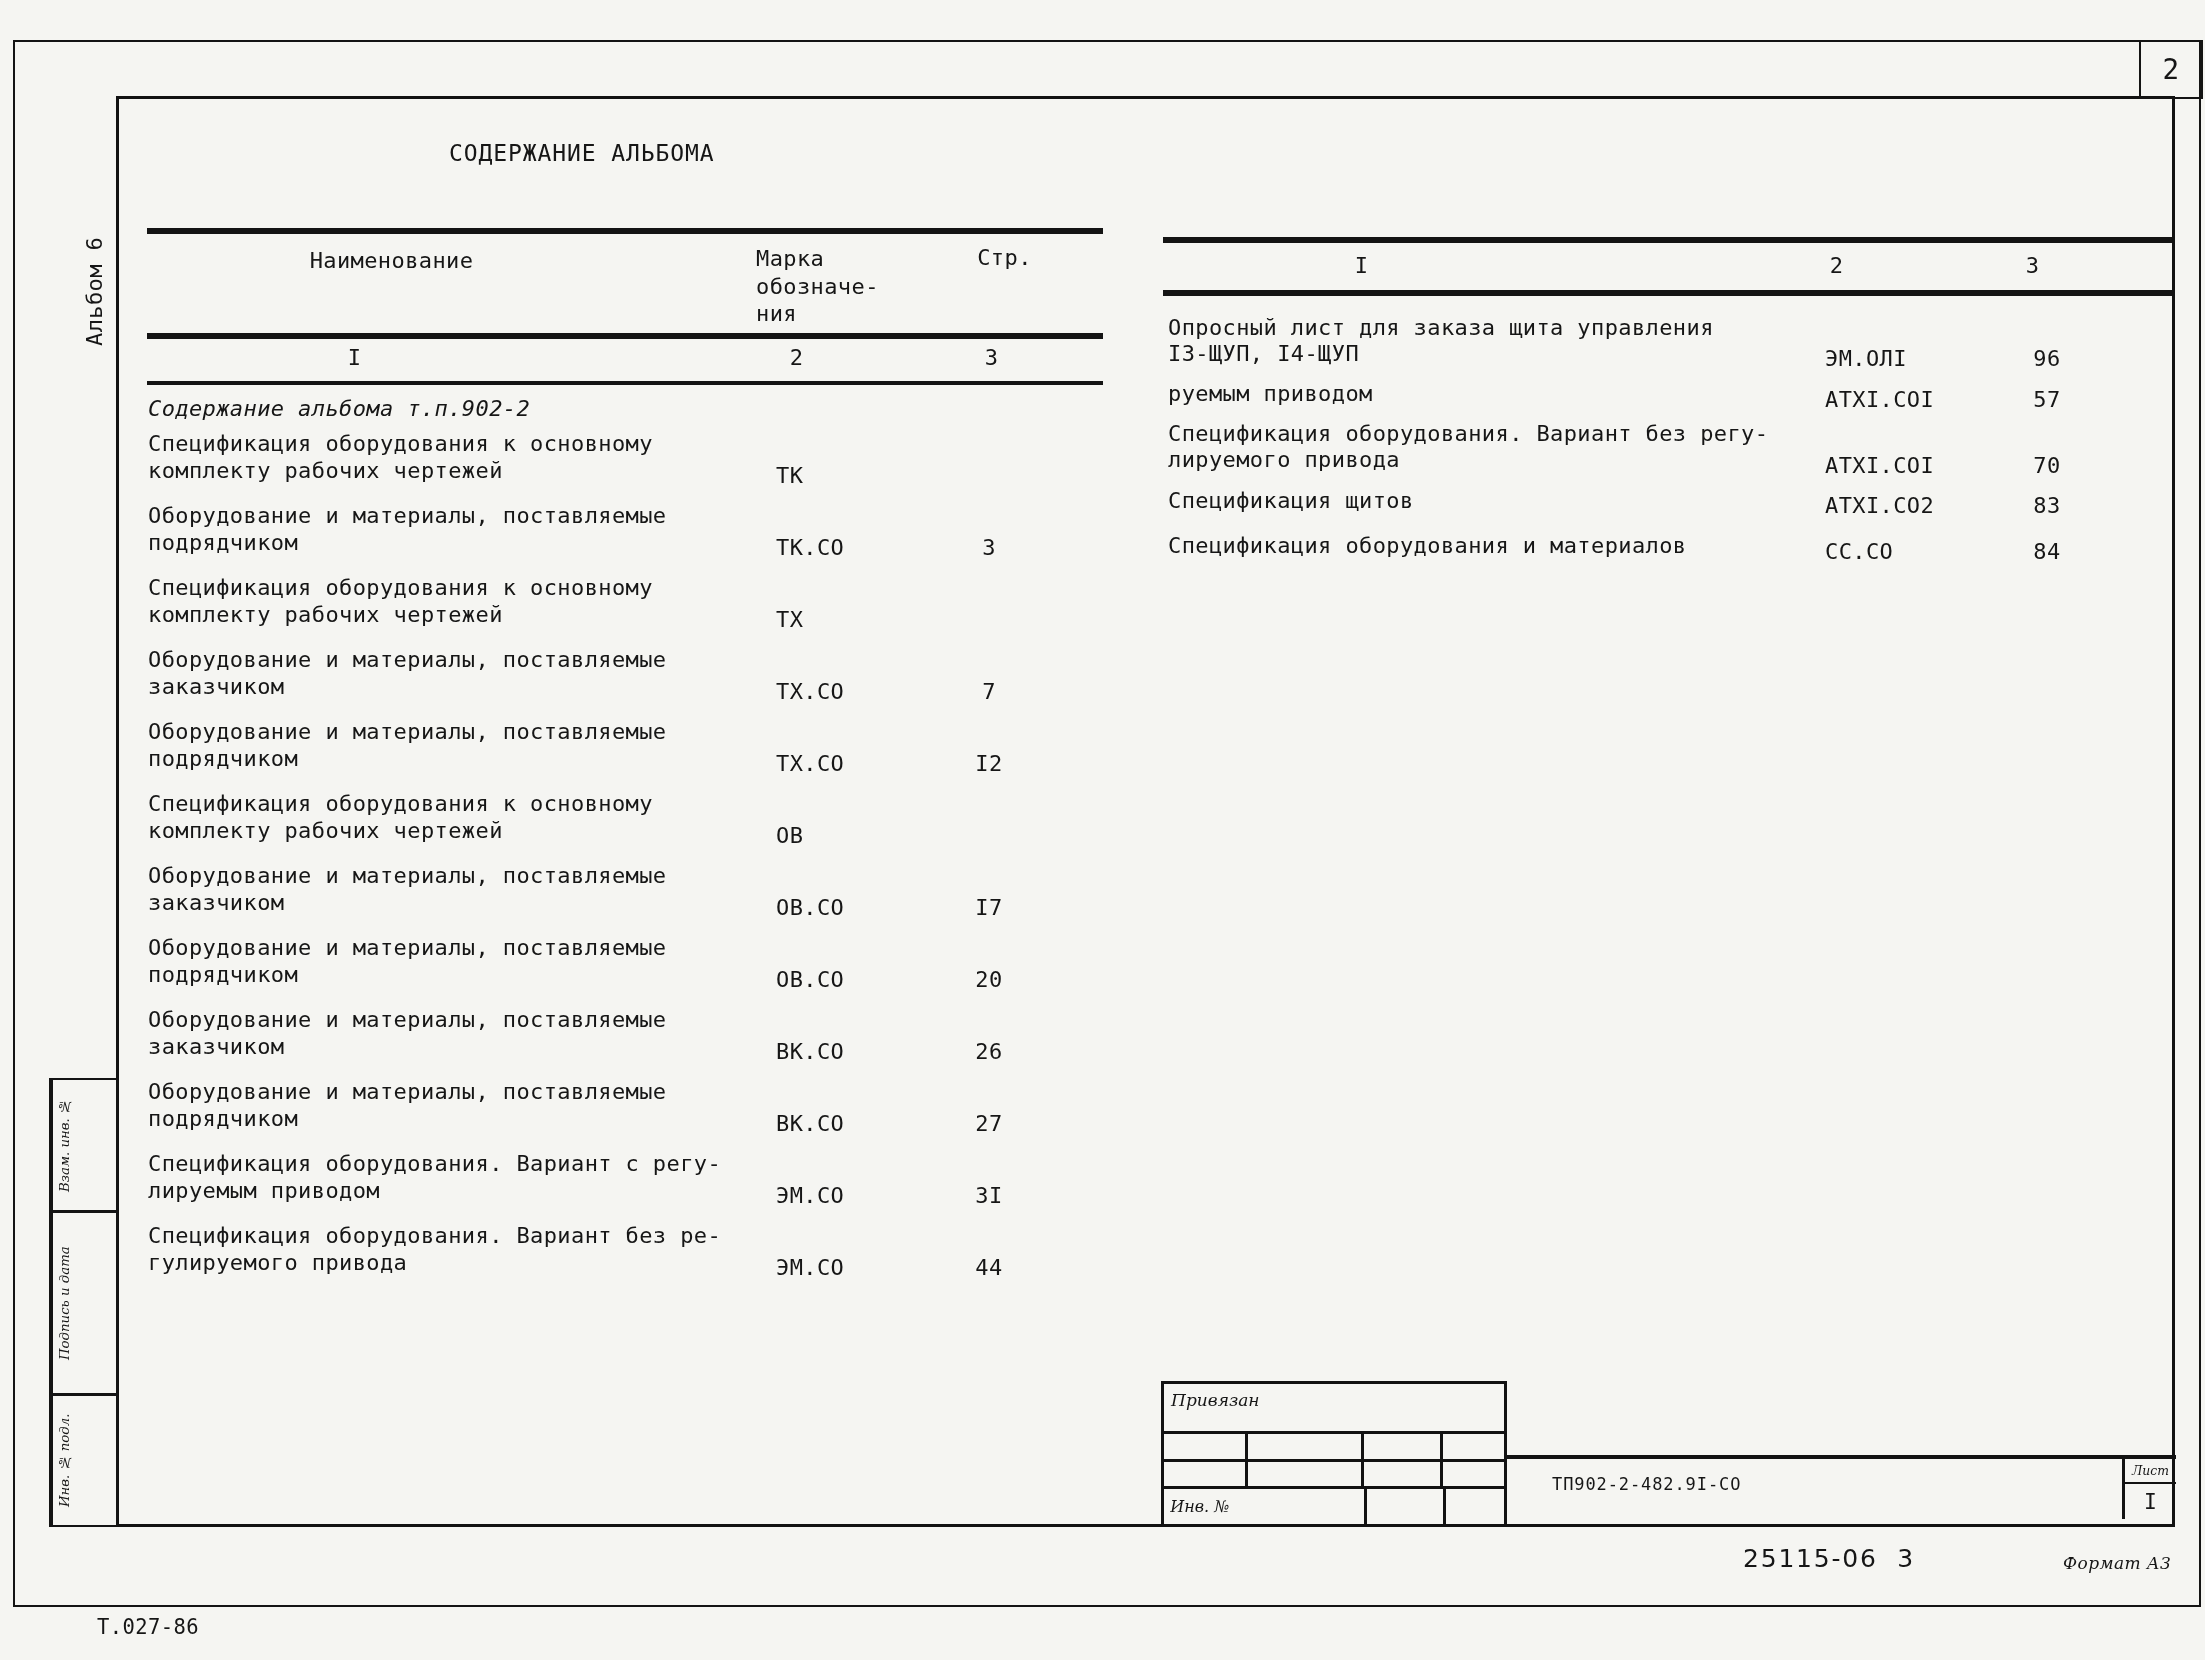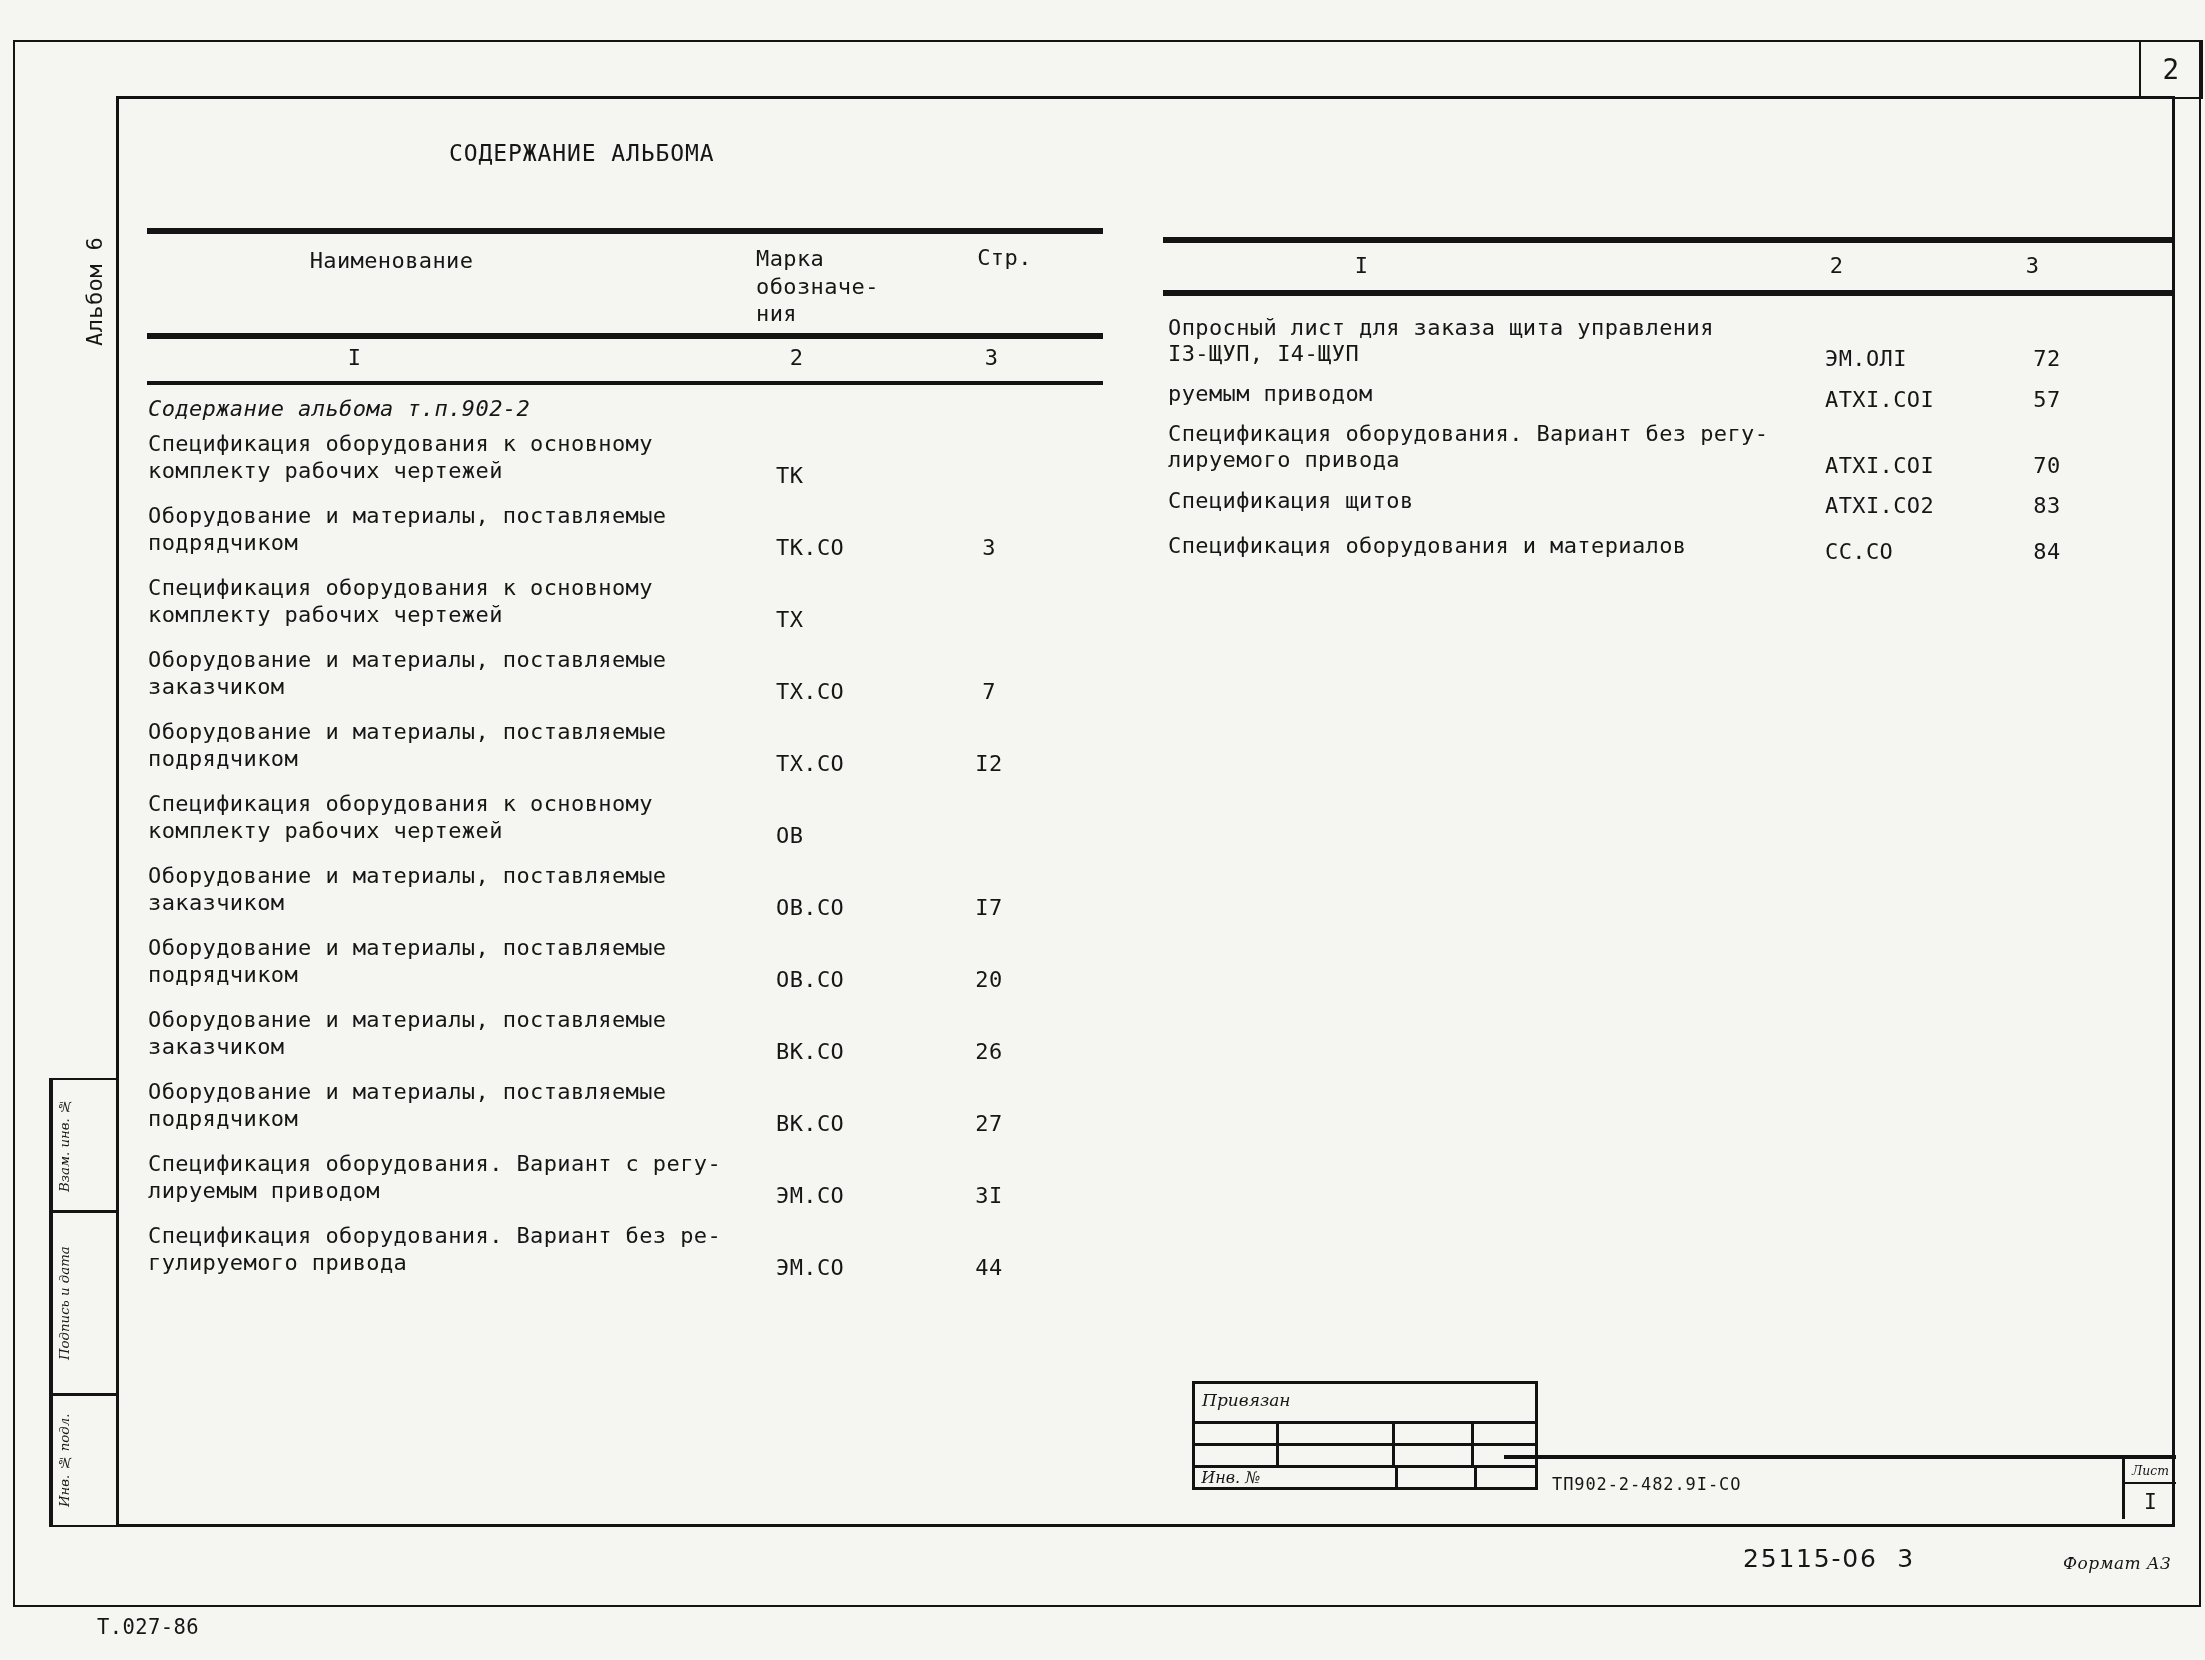--- a/index.html
+++ b/index.html
@@ -57,22 +57,22 @@
   .right-rows .rpage{left:850px;width:58px;text-align:center;}
   
   .mbox{position:absolute;left:49px;width:69px;border:2.7px solid #141414;box-sizing:border-box;display:flex;}
   .mbox1{top:1078px;height:135px;}
   .mbox2{top:1210px;height:186px;}
   .mbox3{top:1393px;height:134px;}
   .mlabel{width:25px;border-right:2.7px solid #141414;box-sizing:border-box;
     font-family:"DejaVu Serif",serif;font-style:italic;font-size:13.3px;letter-spacing:0;}
   .mcell{flex:1;}
   
-  .tb-grid{left:1161px;top:1381px;width:346px;height:109px;border:3.1px solid #121212;box-sizing:border-box;
-    display:flex;flex-direction:column;margin-left:31px;}
+  .tb-grid{left:1161px;top:1381px;width:346px;height:146px;border:3.1px solid #121212;box-sizing:border-box;
+    display:flex;flex-direction:column;}
   .tb-r{display:flex;box-sizing:border-box;border-bottom:3.1px solid #121212;}
   .tb-r1{height:50px;align-items:flex-start;}
   .tb-r2,.tb-r3{height:27.6px;}
   .tb-r4{flex:1;border-bottom:none;}
   .tb-c{box-sizing:border-box;border-right:3.1px solid #121212;height:100%;}
   .tb-c.last{border-right:none;flex:1;}
   .w1{width:84px;} .w2{width:116px;} .w3{width:79px;} .w14{width:203px;}
   .tb-privyazan{font-family:"DejaVu Serif",serif;font-style:italic;font-size:17px;letter-spacing:0;padding:6.2px 0 0 7.1px;}
   .tb-inv{display:flex;align-items:center;padding-left:6.2px;
     font-family:"DejaVu Serif",serif;font-style:italic;font-size:16px;letter-spacing:0;}
@@ -226,21 +226,21 @@
   <div class="abs colnum rt-n2">2</div>
   <div class="abs colnum rt-n3">3</div>
   <div class="hrule rt-rule2"></div>
   <div class="rows right-rows">
       <div class="row">
         <div class="rname">
           <div>Опросный лист для заказа щита управления</div>
           <div>I3-ЩУП, I4-ЩУП</div>
         </div>
         <span class="rmark">ЭМ.ОЛI</span>
-        <span class="rpage">72</span>
+        <span class="rpage">96</span>
       </div>
       <div class="row">
         <div class="rname">
           <div>руемым приводом</div>
         </div>
         <span class="rmark">АТХI.СОI</span>
         <span class="rpage">57</span>
       </div>
       <div class="row">
         <div class="rname">

